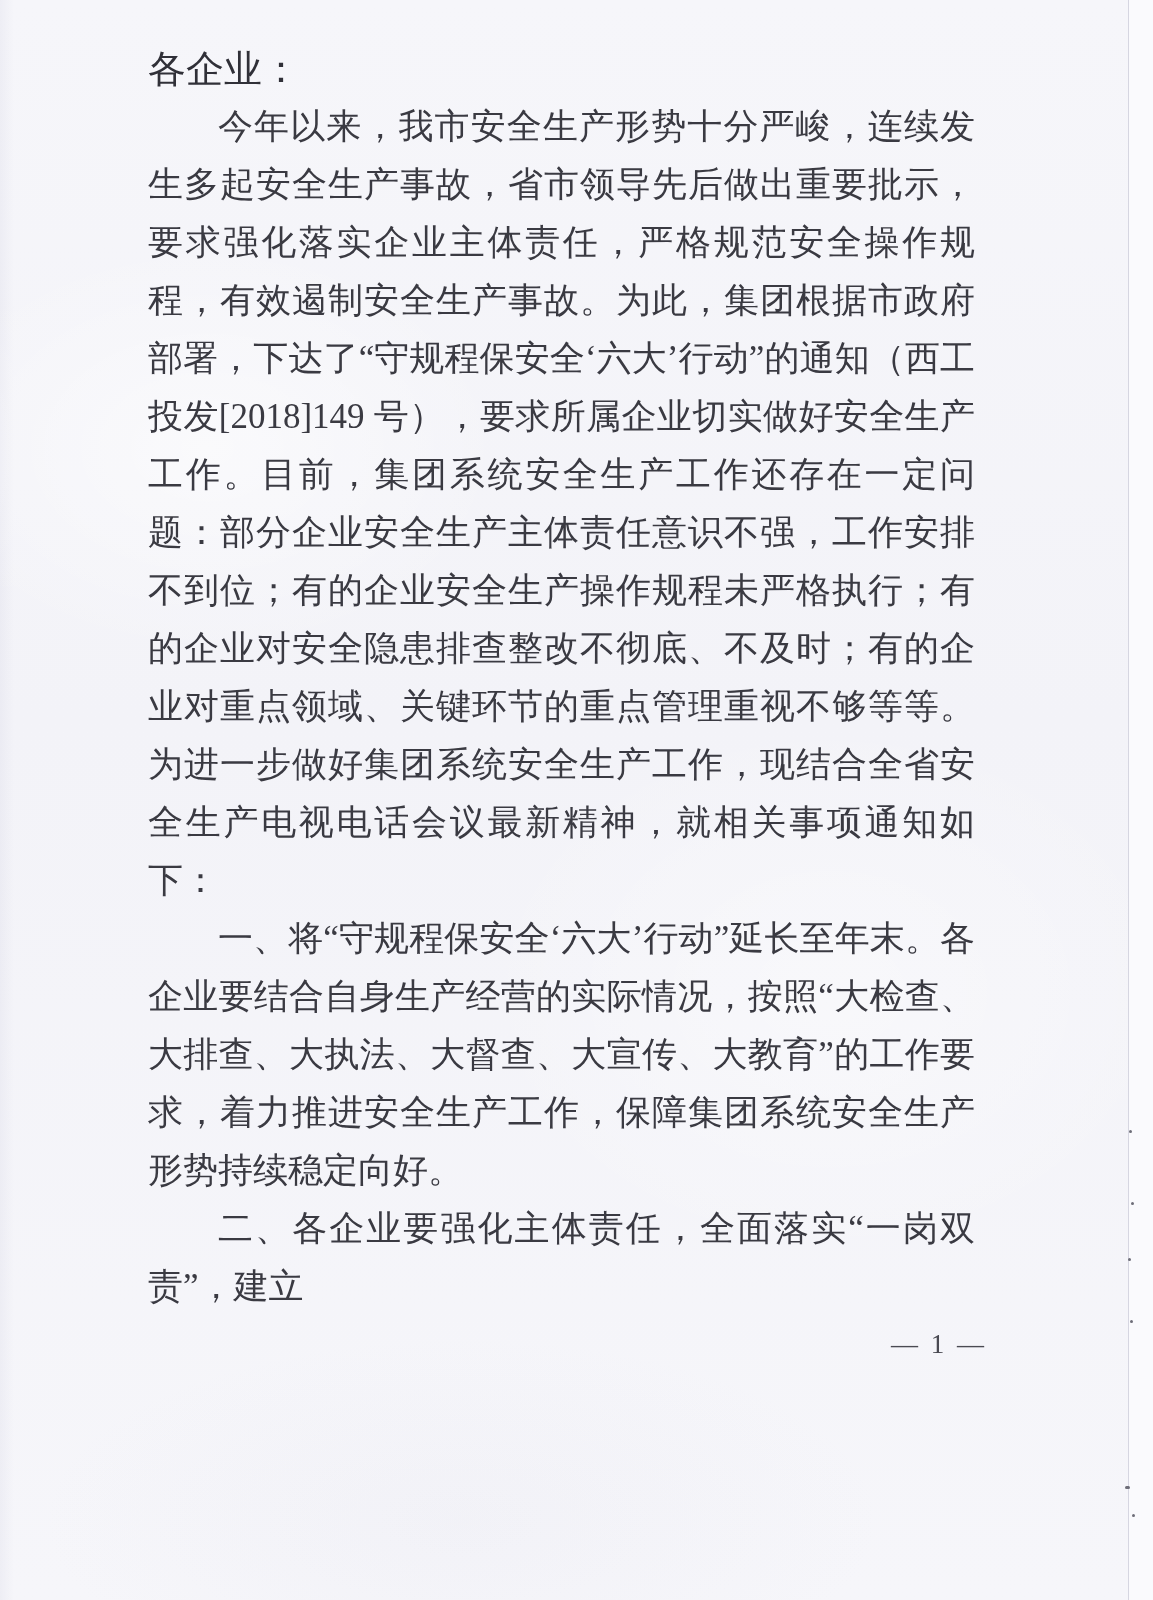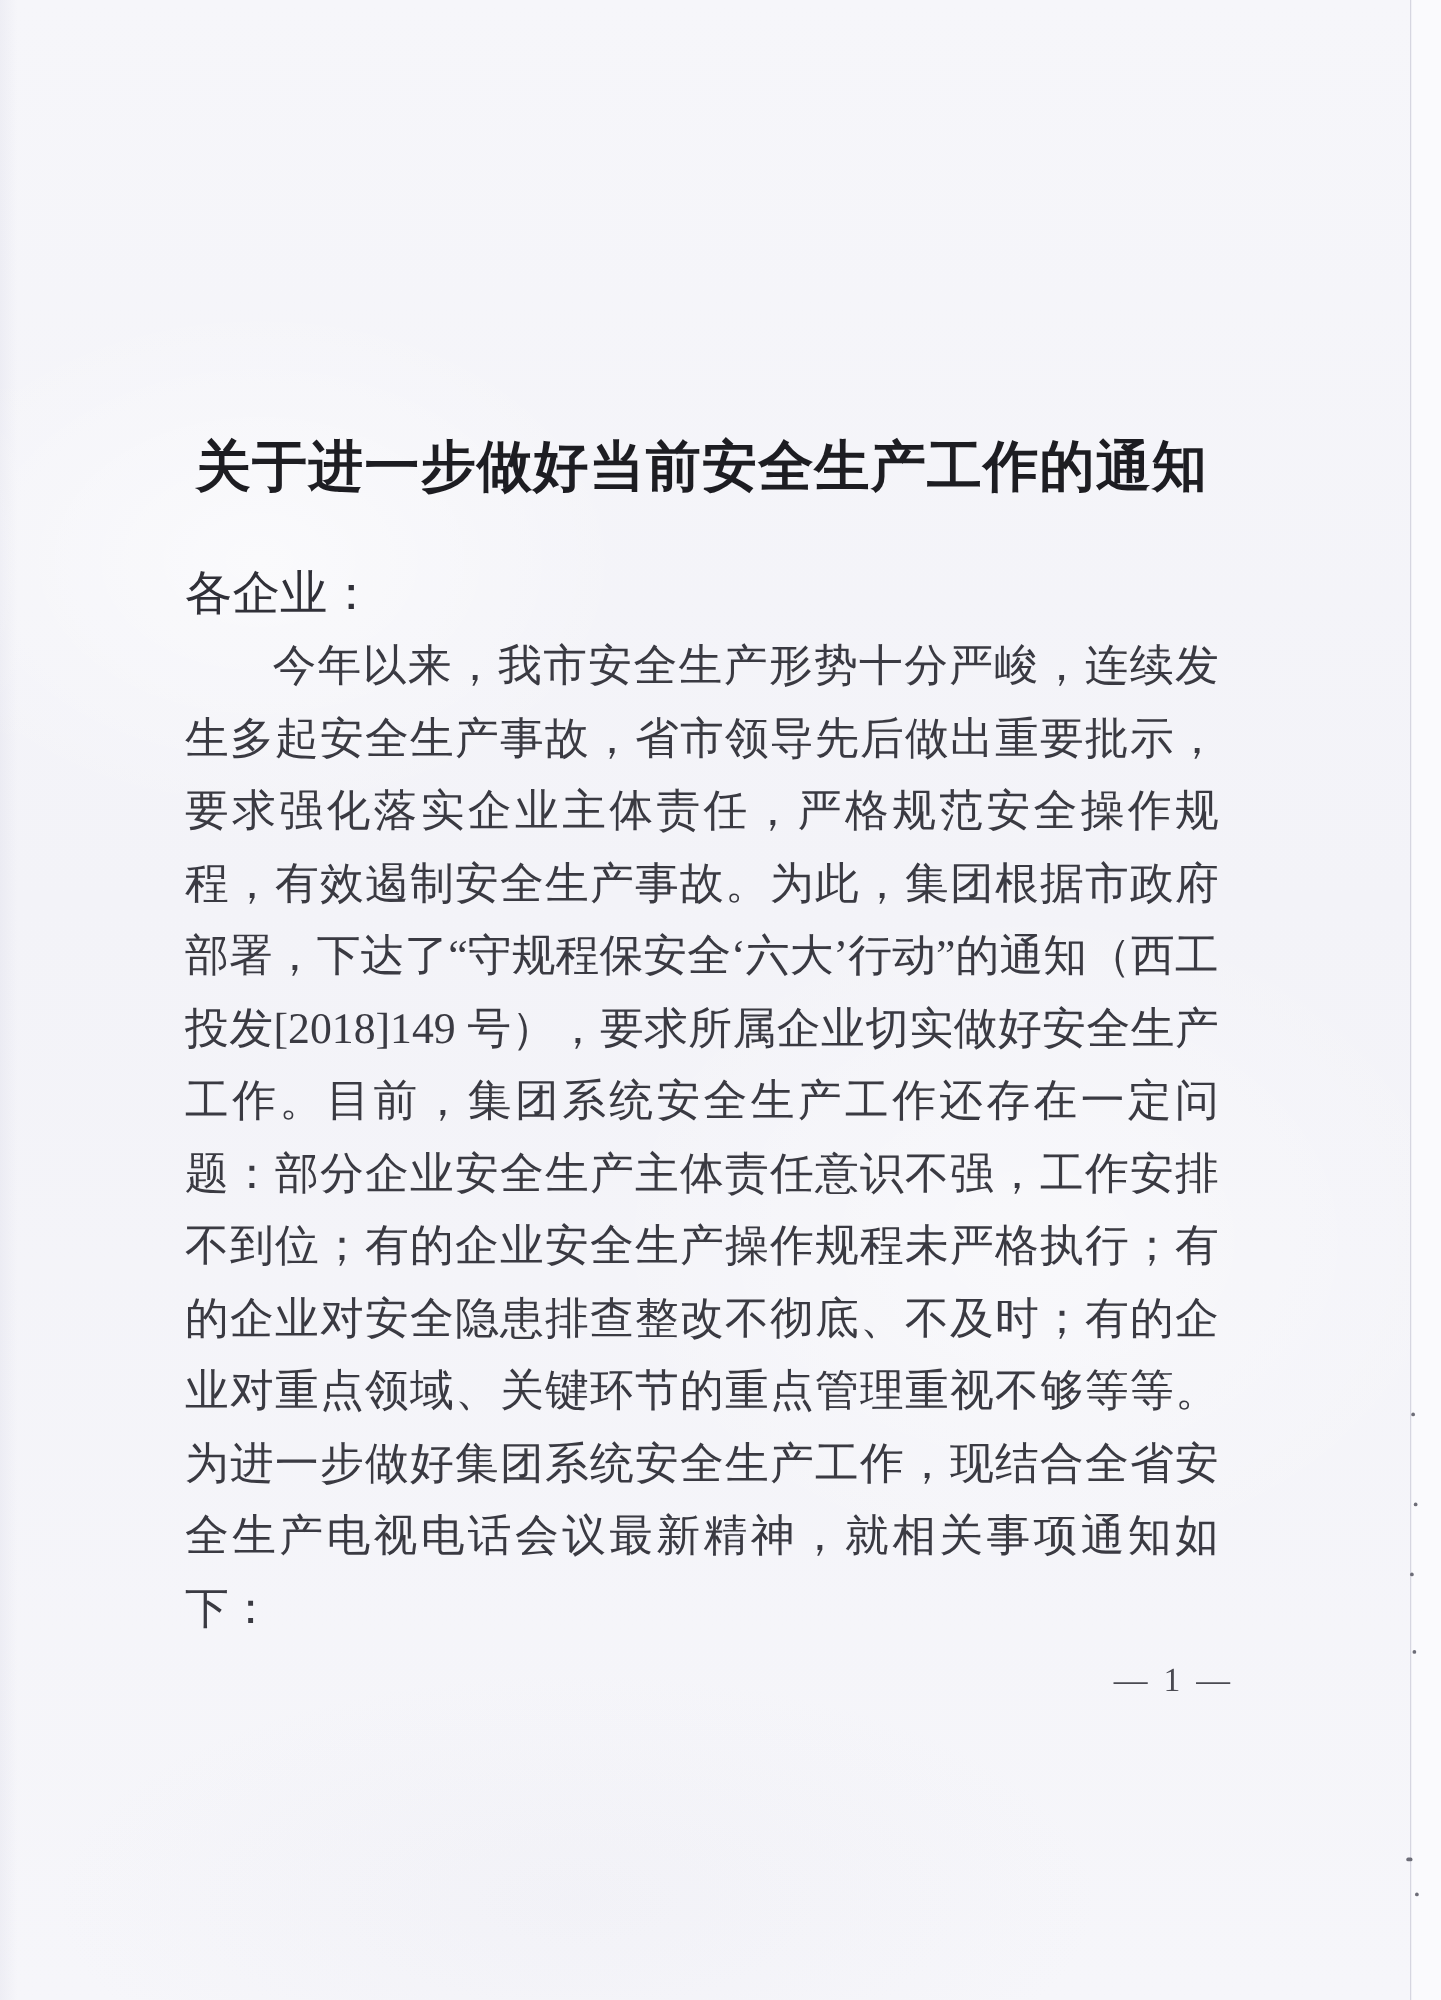--- a/index.html
+++ b/index.html
@@ -82,23 +82,24 @@
 
   <div class="edge-strip"></div>
   <div class="speckle" style="right:21px; top:1130px;"></div>
   <div class="speckle" style="right:19px; top:1202px;"></div>
   <div class="speckle" style="right:22px; top:1258px;"></div>
   <div class="speckle" style="right:20px; top:1320px;"></div>
   <div class="speckle" style="right:23px; top:1486px; width:5px; height:3px; border-radius:2px;"></div>
   <div class="speckle" style="right:18px; top:1514px;"></div>
 
   <div class="doc">
-    <h1 class="title">关于进一步做好当前安全生产工作的通知</h1>
 
     <p class="salutation">各企业：</p>
 
     <p class="para">今年以来，我市安全生产形势十分严峻，连续发生多起安全生产事故，省市领导先后做出重要批示，要求强化落实企业主体责任，严格规范安全操作规程，有效遏制安全生产事故。为此，集团根据市政府部署，下达了“守规程保安全‘六大’行动”的通知（西工投发[2018]149 号），要求所属企业切实做好安全生产工作。目前，集团系统安全生产工作还存在一定问题：部分企业安全生产主体责任意识不强，工作安排不到位；有的企业安全生产操作规程未严格执行；有的企业对安全隐患排查整改不彻底、不及时；有的企业对重点领域、关键环节的重点管理重视不够等等。为进一步做好集团系统安全生产工作，现结合全省安全生产电视电话会议最新精神，就相关事项通知如下：</p>
 
+    <p class="para">一、将“守规程保安全‘六大’行动”延长至年末。各企业要结合自身生产经营的实际情况，按照“大检查、大排查、大执法、大督查、大宣传、大教育”的工作要求，着力推进安全生产工作，保障集团系统安全生产形势持续稳定向好。</p>
 
+    <p class="para">二、各企业要强化主体责任，全面落实“一岗双责”，建立</p>
 
     <div class="page-number">— 1 —</div>
   </div>
 </div>
 
 </body></html>

